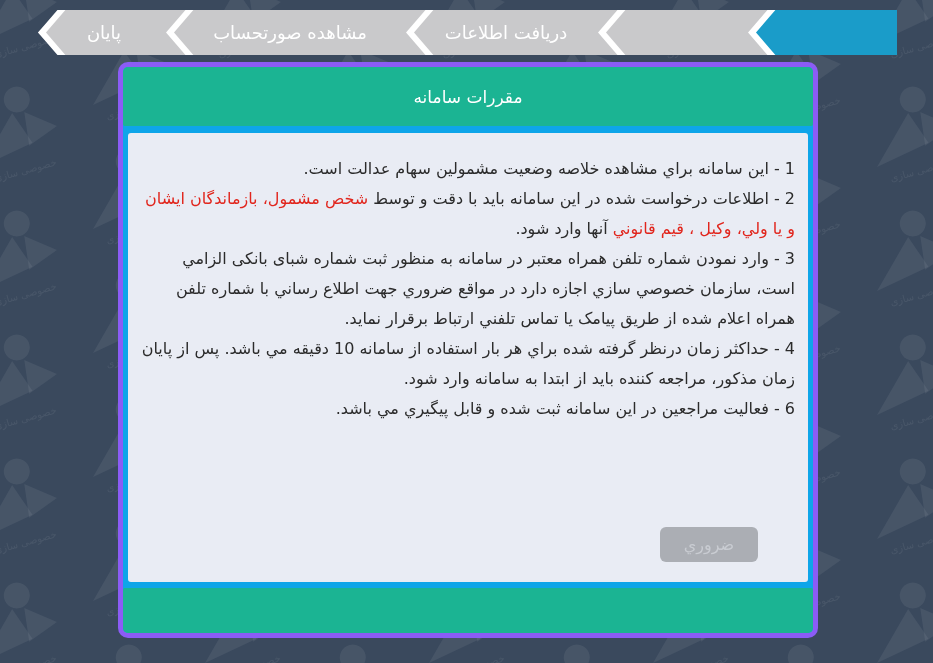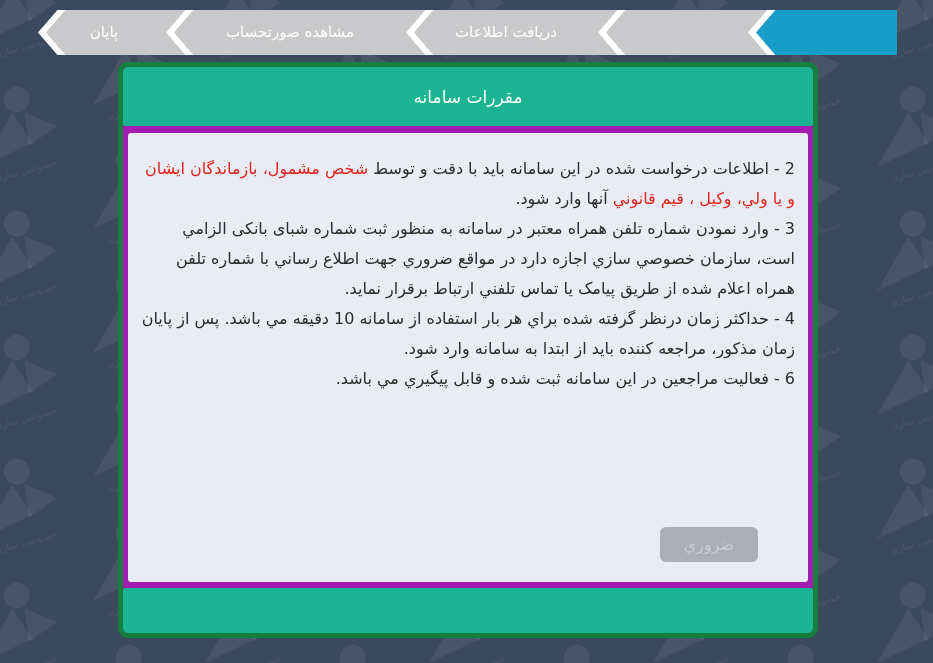--- a/index.html
+++ b/index.html
@@ -9,33 +9,33 @@
     font-family:"DejaVu Sans", sans-serif;
   }
   
   #watermarks{position:absolute;inset:0;z-index:0;pointer-events:none;}
   .wm{position:absolute;width:100px;height:105px;transform:rotate(-15deg);}
   
   .stepper{position:absolute;left:38px;top:10px;width:859px;height:45px;z-index:2;}
   .stepper svg{position:absolute;left:0;top:0;}
   .step{
     position:absolute;top:0;height:45px;line-height:45px;
-    text-align:center;color:#ffffff;font-size:15px;direction:rtl;
+    text-align:center;color:#ffffff;font-size:18px;direction:rtl;
     white-space:nowrap;overflow:hidden;
   }
   .step-0{left:714px;width:145px;font-size:16px;}
   .step-1{left:564px;width:150px;}
   .step-2{left:372px;width:192px;}
   .step-3{left:132px;width:240px;}
   .step-4{left:0;width:132px;}
   
   .card{
     position:absolute;left:118px;top:62px;width:700px;height:576px;z-index:3;
-    box-sizing:border-box;border:5px solid #15803d;border-radius:10px;
-    background:#a21caf;display:flex;flex-direction:column;
+    box-sizing:border-box;border:5px solid #8b5cf6;border-radius:10px;
+    background:#0ea5e9;display:flex;flex-direction:column;
   }
   .card-header{
     height:59px;flex:0 0 auto;background:#1bb493;border-radius:5px 5px 2px 2px;
     display:flex;align-items:center;justify-content:center;
   }
   .card-title{color:#ffffff;font-size:17px;direction:rtl;}
   .panel{
     flex:1 1 auto;margin:7px 5px 6px 5px;background:#e9ecf4;border-radius:3px;
     position:relative;direction:rtl;
   }
@@ -402,20 +402,21 @@
   <span class="step step-2">دریافت اطلاعات</span>
   <span class="step step-4">پایان</span>
 </div>
 
 <div class="card">
   <div class="card-header">
     <span class="card-title">مقررات سامانه</span>
   </div>
   <div class="panel">
     <div id="rules">
+        <div class="rule"><span>1 - این سامانه براي مشاهده خلاصه وضعیت مشمولین سهام عدالت است.</span></div>
         <div class="rule"><span>2 - اطلاعات درخواست شده در این سامانه باید با دقت و توسط </span><span class="red">شخص مشمول، بازماندگان ایشان و یا ولي، وکیل ، قیم قانوني</span><span> آنها وارد شود.</span></div>
         <div class="rule"><span>3 - وارد نمودن شماره تلفن همراه معتبر در سامانه به منظور ثبت شماره شبای بانکی الزامي است، سازمان خصوصي سازي اجازه دارد در مواقع ضروري جهت اطلاع رساني با شماره تلفن همراه اعلام شده از طریق پیامک یا تماس تلفني ارتباط برقرار نماید.</span></div>
         <div class="rule"><span>4 - حداکثر زمان درنظر گرفته شده براي هر بار استفاده از سامانه 10 دقیقه مي باشد. پس از پایان زمان مذکور، مراجعه کننده باید از ابتدا به سامانه وارد شود.</span></div>
         <div class="rule"><span>6 - فعالیت مراجعین در این سامانه ثبت شده و قابل پیگیري مي باشد.</span></div>
       </div>
     <div class="action-row">
       <button class="btn-continue" id="continueBtn" disabled="">ضروري</button>
     </div>
   </div>
   <div class="card-footer"></div>

